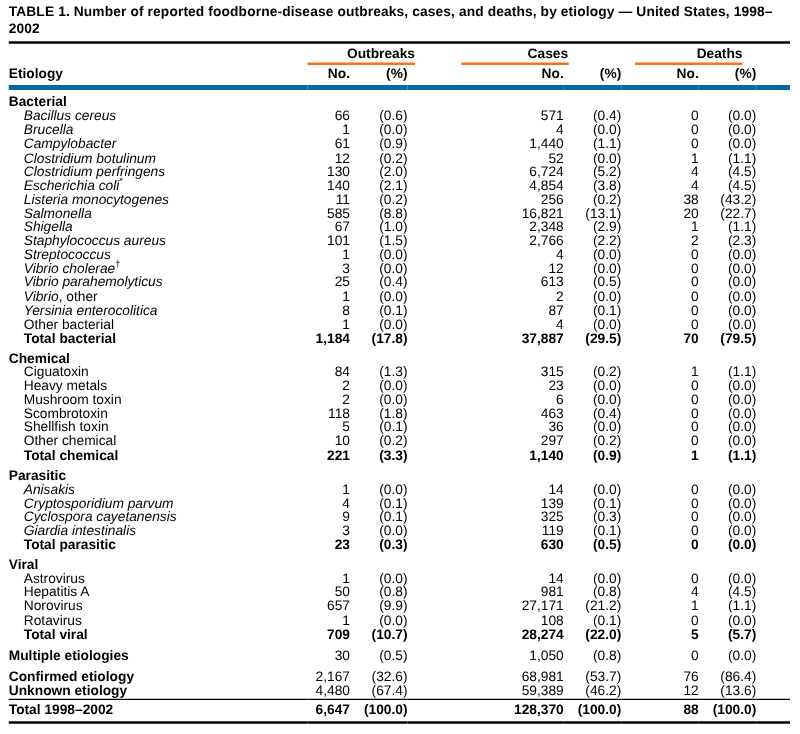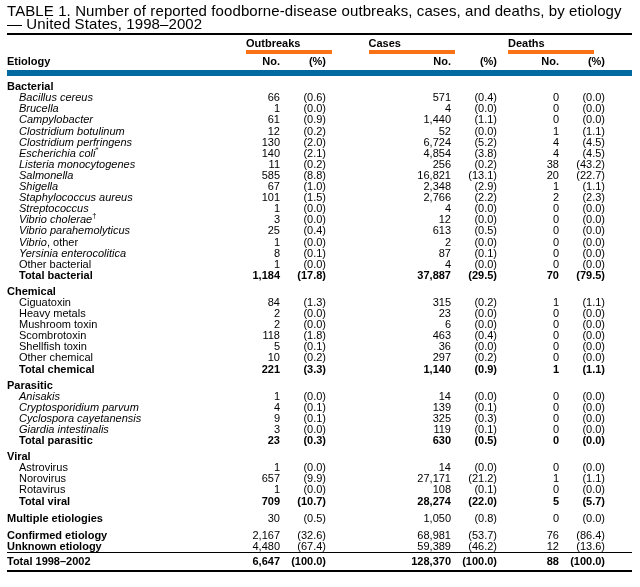--- a/index.html
+++ b/index.html
@@ -1,29 +1,29 @@
 <!DOCTYPE html>
 <html><head>
 <meta charset="utf-8">
 <style>
   html,body{margin:0;padding:0;background:#fff;color:#000;}
   body{width:640px;height:587px;overflow:hidden;font-family:"Liberation Sans","DejaVu Sans",sans-serif;}
   .page{padding:4px 8px 0 7px;}
-  .title{font-weight:normal;font-size:15px;line-height:13px;letter-spacing:0.1px;
+  .title{font-weight:bold;font-size:11px;line-height:13px;letter-spacing:0.1px;
          padding-bottom:3px;border-bottom:2px solid #000;}
   table{border-collapse:collapse;width:100%;table-layout:fixed;font-size:11px;}
   col.c-et{width:239px;} col.c-ono{width:34px;} col.c-opct{width:46px;}
   col.c-cno{width:125px;} col.c-cpct{width:46px;}
   col.c-dno{width:62px;} col.c-dpct{width:46px;} col.c-tail{width:auto;}
   td{padding:0;line-height:11.1px;vertical-align:bottom;white-space:nowrap;}
   thead td{font-weight:bold;}
   tr.grp-row td{padding-top:3px;}
-  .grp{border-bottom:4px solid #f97316;text-align:left;width:86px;margin:0 auto;
+  .grp{border-bottom:2px solid #f97316;text-align:right;width:86px;margin:0 auto;
        padding-bottom:1px;font-size:11px;}
-  tr.subhead td{border-bottom:6px solid #0369a1;padding:2px 0 3px 0;}
+  tr.subhead td{border-bottom:4px solid #0369a1;padding:2px 0 3px 0;}
   .num{text-align:right;}
   tbody td.lab{padding-left:12px;}
   tbody tr.section td{font-weight:bold;padding-top:5px;padding-left:0;}
   tbody tr.total td{font-weight:bold;}
   tbody tr.sum td.lab{font-weight:bold;padding-left:0;}
   tbody tr.gap td{padding-top:6px;}
   tbody tr.grand td{font-weight:bold;border-top:1px solid #000;border-bottom:2px solid #000;
                     padding-top:3px;padding-bottom:3px;}
   tbody tr.grand td.lab{padding-left:0;}
   i{font-style:italic;text-align:center;}
@@ -382,20 +382,30 @@
           <td class="lab">Astrovirus</td>
           <td class="num">1</td>
           <td class="num">(0.0)</td>
           <td class="num">14</td>
           <td class="num">(0.0)</td>
           <td class="num">0</td>
           <td class="num">(0.0)</td>
           <td></td>
         </tr>
         <tr class="">
+          <td class="lab">Hepatitis A</td>
+          <td class="num">50</td>
+          <td class="num">(0.8)</td>
+          <td class="num">981</td>
+          <td class="num">(0.8)</td>
+          <td class="num">4</td>
+          <td class="num">(4.5)</td>
+          <td></td>
+        </tr>
+        <tr class="">
           <td class="lab">Norovirus</td>
           <td class="num">657</td>
           <td class="num">(9.9)</td>
           <td class="num">27,171</td>
           <td class="num">(21.2)</td>
           <td class="num">1</td>
           <td class="num">(1.1)</td>
           <td></td>
         </tr>
         <tr class="">

